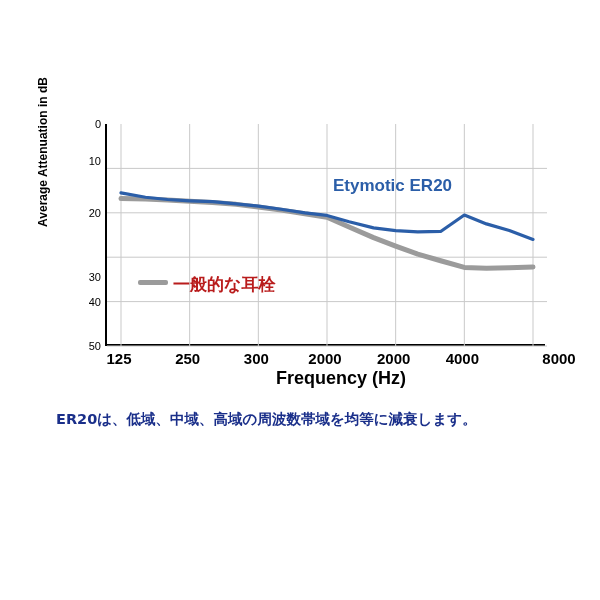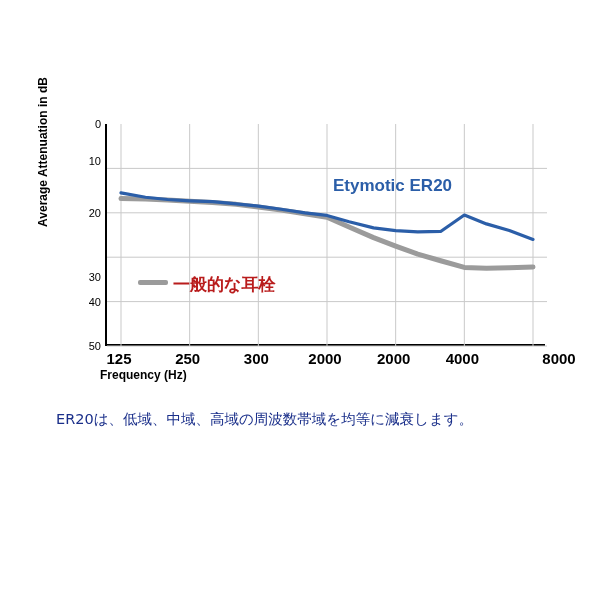--- a/index.html
+++ b/index.html
@@ -77,25 +77,25 @@
     text-align: center;
     font-size: 12px;
     font-weight: bold;
     color: #000;
     transform: rotate(-90deg);
     transform-origin: center center;
     white-space: nowrap;
   }
   #xlabel {
     position: absolute;
-    left: 100px;
+    left: 121px;
     top: 268px;
     width: 440px;
-    text-align: left;
-    font-size: 12px;
+    text-align: center;
+    font-size: 18px;
     font-weight: bold;
     color: #000;
   }
   #plot-svg {
     position: absolute;
     left: 0;
     top: 0;
     width: 440px;
     height: 222px;
     overflow: visible;
@@ -129,20 +129,21 @@
   
   #caption {
     position: absolute;
     left: 56px;
     top: 408px;
     width: 500px;
     color: #1a2f8a;
     font-size: 14.5px;
     line-height: 1.55;
     font-family: "DejaVu Sans", sans-serif;
+    font-weight: bold;
   }
   #caption div {
     white-space: nowrap;
   }
 </style>
 </head>
 <body>
 
 <div id="page">
 

